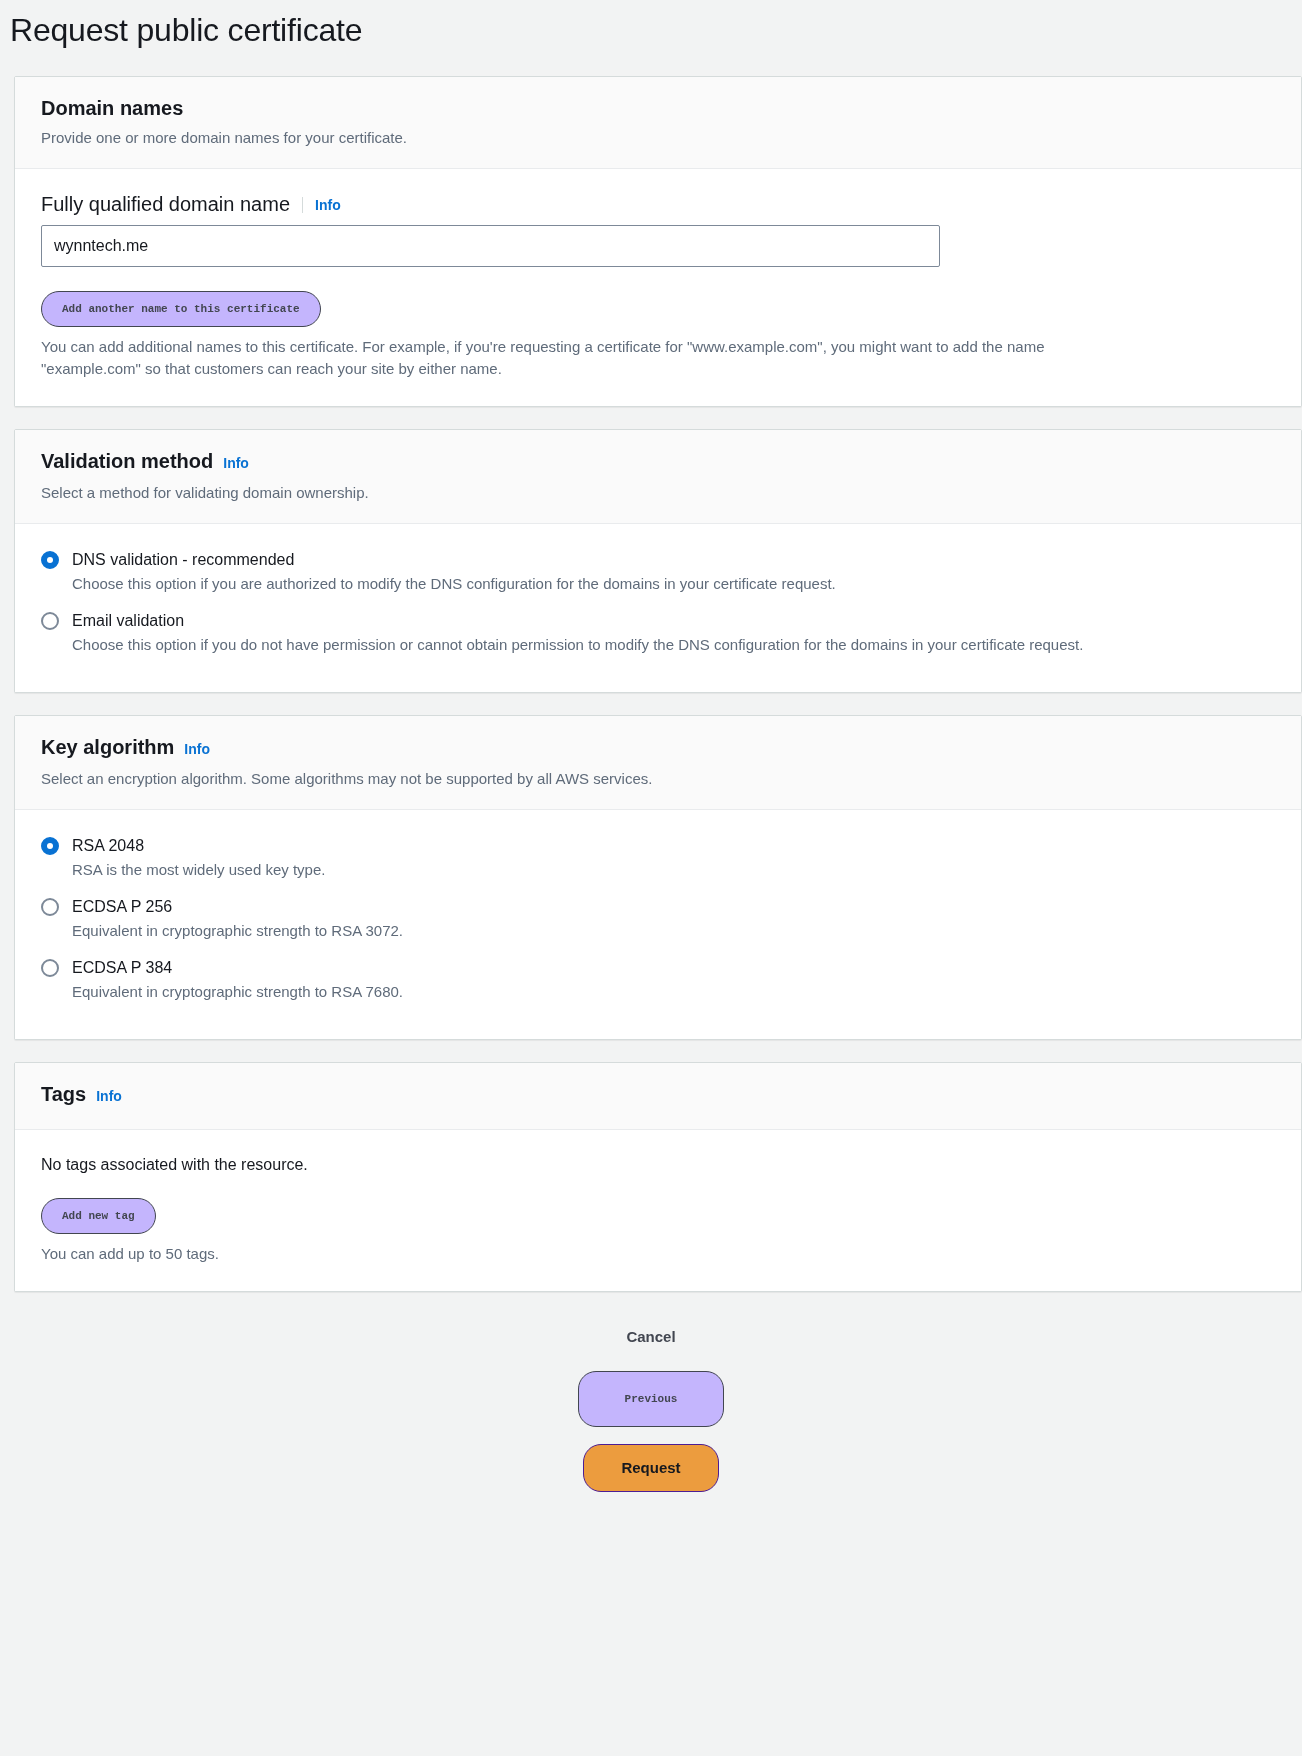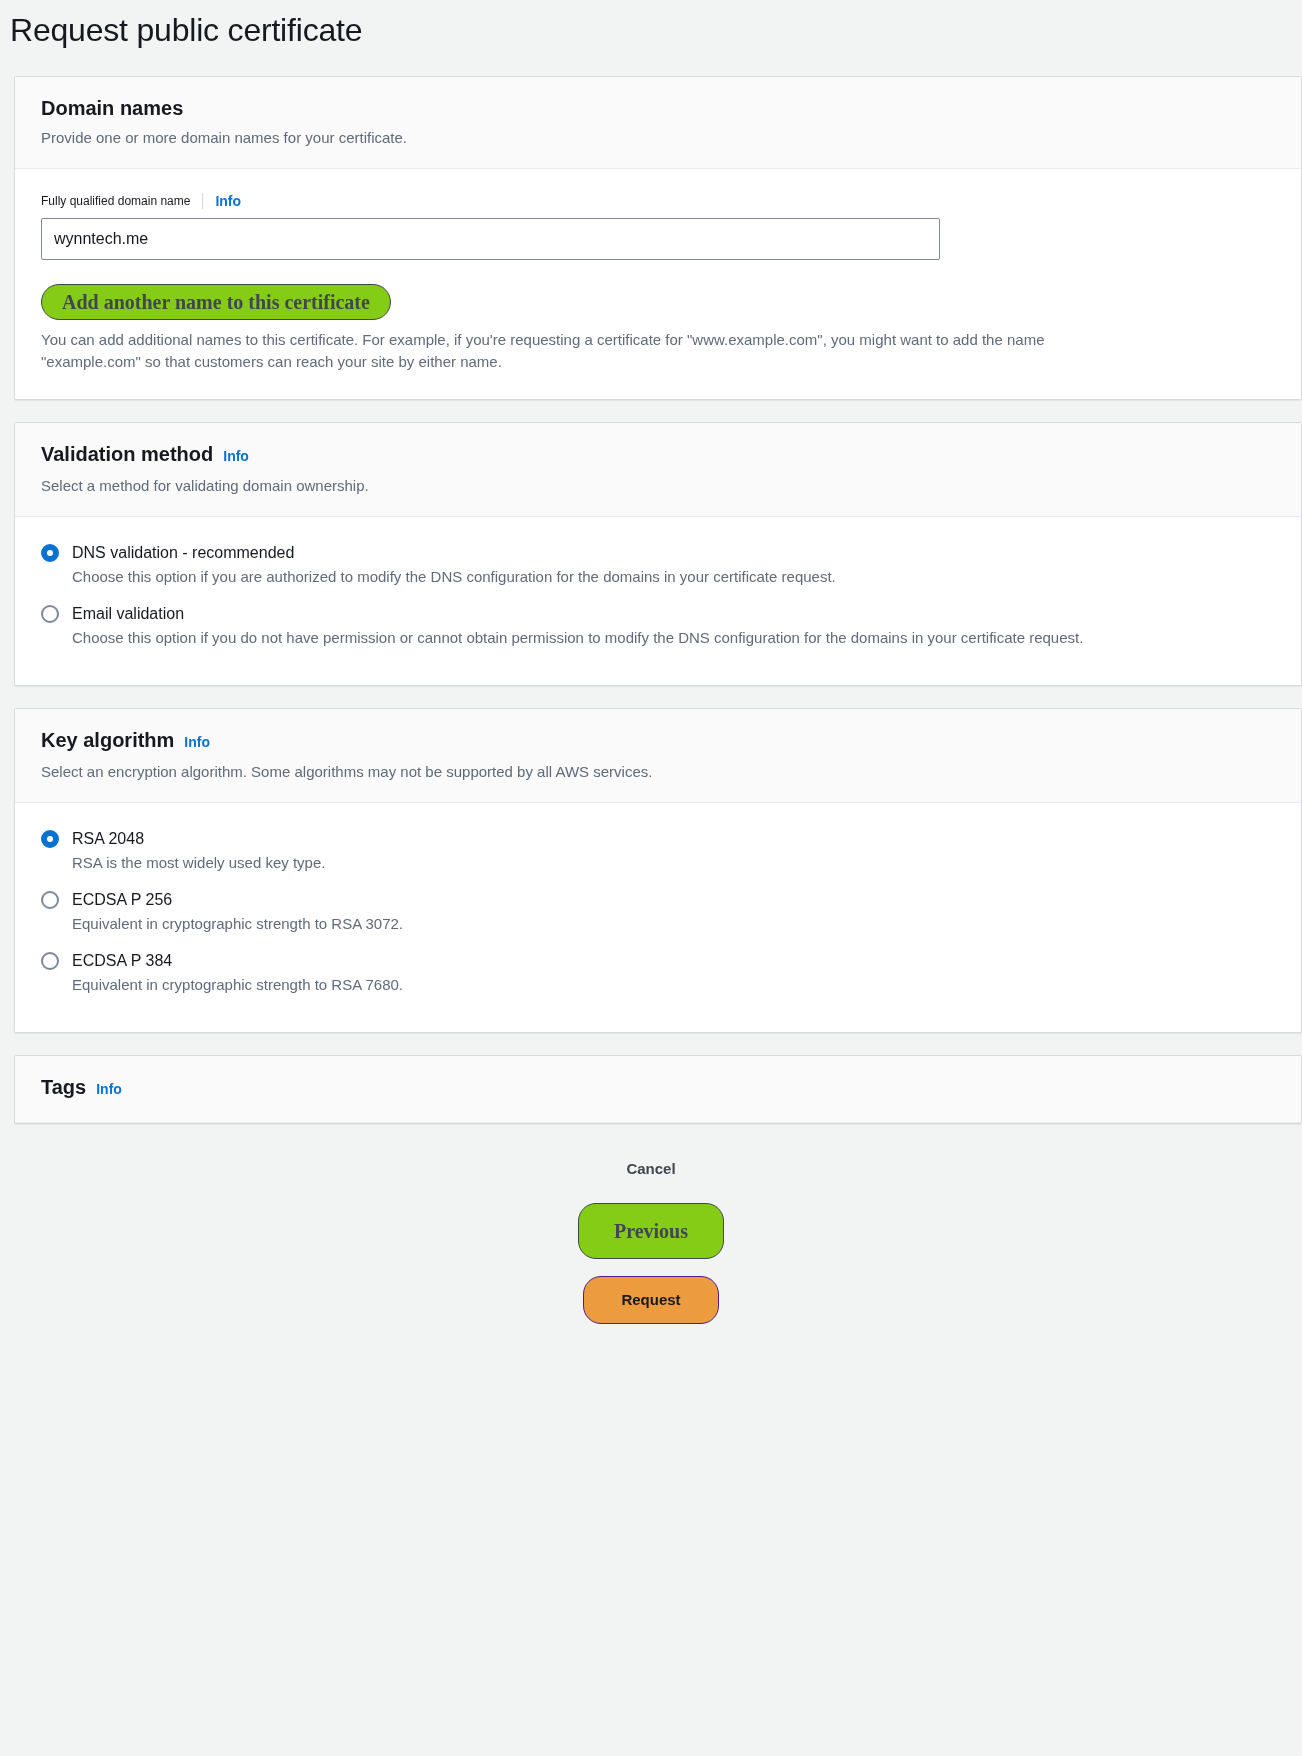--- a/index.html
+++ b/index.html
@@ -64,21 +64,21 @@
     cursor: pointer;
   }
 
   .field-label-row {
     display: flex;
     align-items: center;
     gap: 12px;
     margin-bottom: 9px;
   }
   .field-label {
-    font-size: 12px;
+    font-size: 20px;
     color: #16191f;
     font-weight: 400;
   }
   .label-divider {
     width: 1px;
     height: 16px;
     background: #d5dbdb;
   }
 
   .text-input {
@@ -89,26 +89,26 @@
     border-radius: 2px;
     padding: 6px 12px;
     font-size: 16px;
     font-family: "Liberation Sans", sans-serif;
     color: #16191f;
     background: #fff;
     outline: none;
   }
 
   .btn {
-    font-family: Liberation Serif, serif;
-    font-size: 20px;
+    font-family: Liberation Mono, monospace;
+    font-size: 11px;
     font-weight: 700;
     border-radius: 18px;
     cursor: pointer;
-    background: #84cc16;
+    background: #c4b5fd;
     border: 1px solid #424650;
     color: #424650;
     padding: 0 20px;
     height: 36px;
     line-height: 34px;
     white-space: nowrap;
   }
 
   .btn-add-name { margin-top: 24px; }
   .btn-add-tag { margin-top: 22px; }
@@ -305,20 +305,25 @@
     </div>
   </section>
 
   <section class="container">
     <div class="container-header">
       <h2 class="container-title">
         <span>Tags</span>
         <a class="info-link">Info</a>
       </h2>
     </div>
+    <div class="container-body">
+      <p class="tags-empty">No tags associated with the resource.</p>
+      <button class="btn btn-add-tag">Add new tag</button>
+      <p class="hint">You can add up to 50 tags.</p>
+    </div>
   </section>
 
   <div class="footer">
     <button class="btn-link">Cancel</button>
     <button class="btn btn-previous btn-previous-wrap">Previous</button>
     <button class="btn-primary">Request</button>
   </div>
 
 </div>
 

